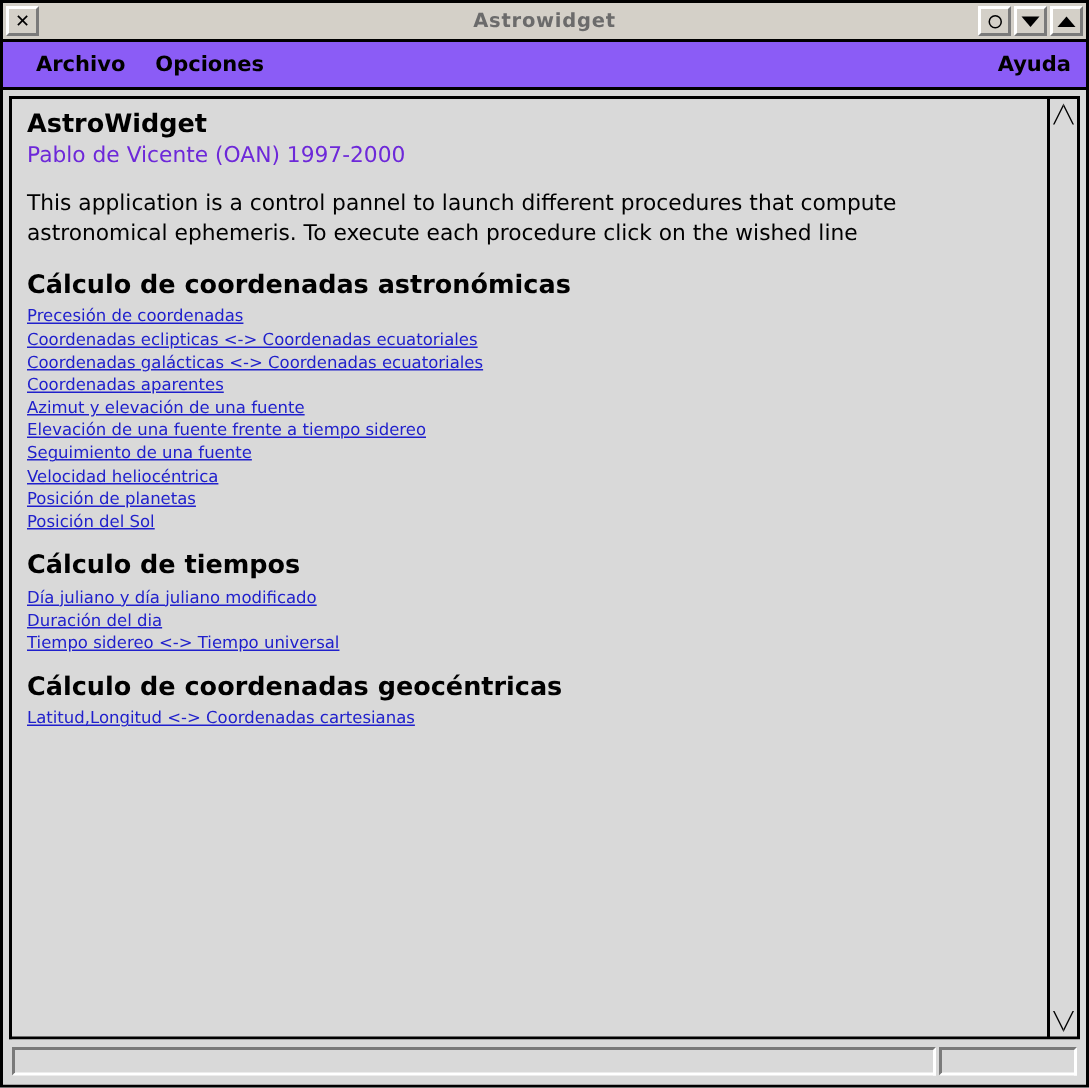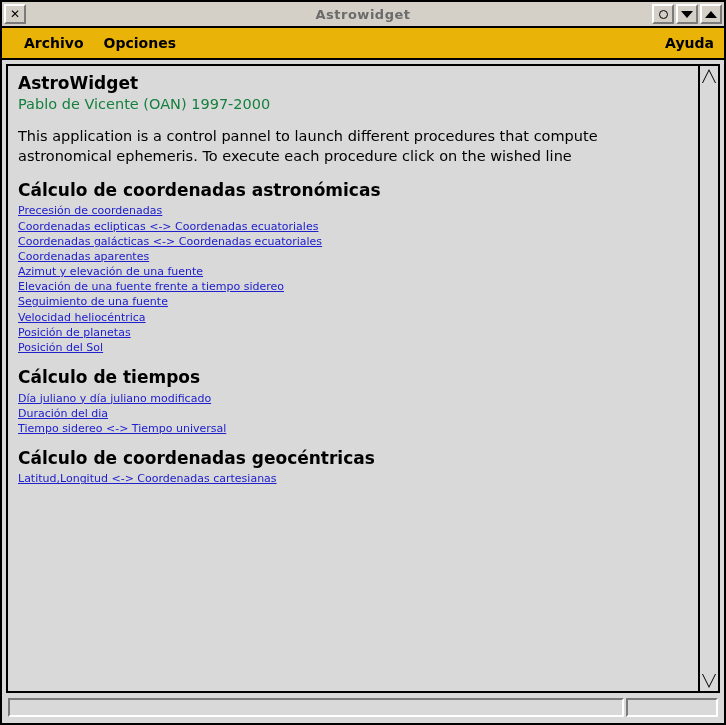--- a/index.html
+++ b/index.html
@@ -91,21 +91,21 @@
   .glyph-up {
     width: 0; height: 0;
     border-left: 6px solid transparent;
     border-right: 6px solid transparent;
     border-bottom: 7px solid #000;
   }
   
   .menubar {
     height: 32px;
     box-sizing: border-box;
-    background: #eab308;
+    background: #8b5cf6;
     border-bottom: 2px solid #000000;
     display: flex;
     align-items: center;
     padding: 0 12px;
     position: relative;
   }
   .menu-item {
     font-size: 14px;
     font-weight: bold;
     color: #000000;
@@ -157,21 +157,21 @@
   
   .h-title {
     font-size: 17px;
     font-weight: bold;
     color: #000000;
     margin: 0 0 2px 0;
     line-height: 1.15;
   }
   .subtitle {
     font-size: 14.5px;
-    color: #15803d;
+    color: #6d28d9;
     margin: 0 0 14px 0;
     line-height: 1.2;
   }
   .para {
     font-size: 14.5px;
     color: #000000;
     margin: 0 0 14px 0;
     line-height: 1.35;
     max-width: 650px;
   }

